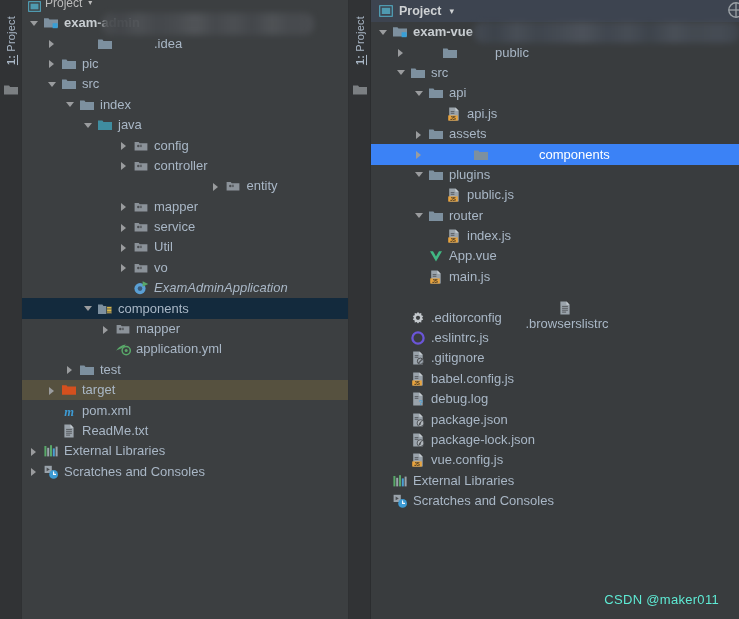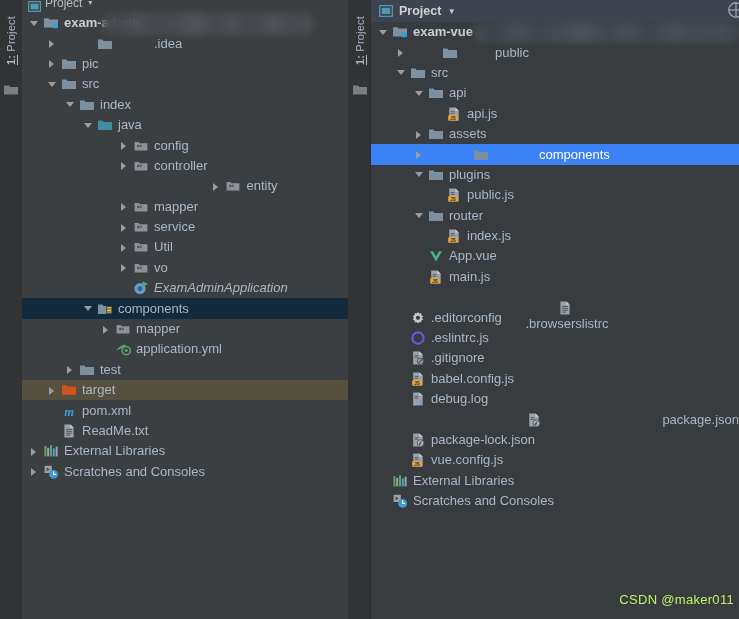--- a/index.html
+++ b/index.html
@@ -169,22 +169,22 @@
   .blur-strip.right {
     background:
       linear-gradient(90deg,
         #454b54 0%, #3d434b 8%, #494f58 16%, #40464e 24%,
         #464c55 33%, #4d535c 41%, #414750 50%, #484e57 58%,
         #3e444c 66%, #4a5059 75%, #434951 83%, #474d56 92%, #3f454d 100%);
   }
 
   .watermark {
     position: absolute;
-    right: 5px; bottom: 12px;
-    color: #bef264;
+    right: 20px; bottom: 12px;
+    color: #5eead4;
     font-size: 13px;
     letter-spacing: 0.3px;
   }
   svg { display: block; }
 </style>
 </head>
 <body>
 
 <div id="root">
 
@@ -726,21 +726,21 @@
               <path d="M9.4 1.4l3.3 3.3H9.4z" fill="#c6ccd1"></path>
               <g stroke="#4a4d50" stroke-width="0.8">
                 <line x1="4.7" y1="5.6" x2="8.4" y2="5.6"></line>
                 <line x1="4.7" y1="7.3" x2="8.4" y2="7.3"></line>
               </g>
               <text x="10.8" y="14.3" font-family="Liberation Sans, sans-serif" font-weight="700" font-size="7.6" fill="#4a9fd4" text-anchor="middle">?</text>
             </svg>
           </span>
           <span class="label">debug.log</span>
         </div>
-        <div class="row" style="padding-left:24px;justify-content:space-between;">
+        <div class="row" style="padding-left:24px;">
           <span class="arrow"></span>
           <span class="icon">
             <svg viewBox="0 0 16 16" width="16" height="16">
               <path d="M3.2 1.4h6.2l3.3 3.3V14.6H3.2z" fill="#9aa3ab"></path>
               <path d="M9.4 1.4l3.3 3.3H9.4z" fill="#c6ccd1"></path>
               <g stroke="#4a4d50" stroke-width="0.8">
                 <line x1="4.7" y1="5.6" x2="8.4" y2="5.6"></line>
                 <line x1="4.7" y1="7.3" x2="8.4" y2="7.3"></line>
               </g>
               <circle cx="10.5" cy="11.1" r="3.4" fill="#b0b6bb" stroke="#4a4d50" stroke-width="0.9"></circle>

